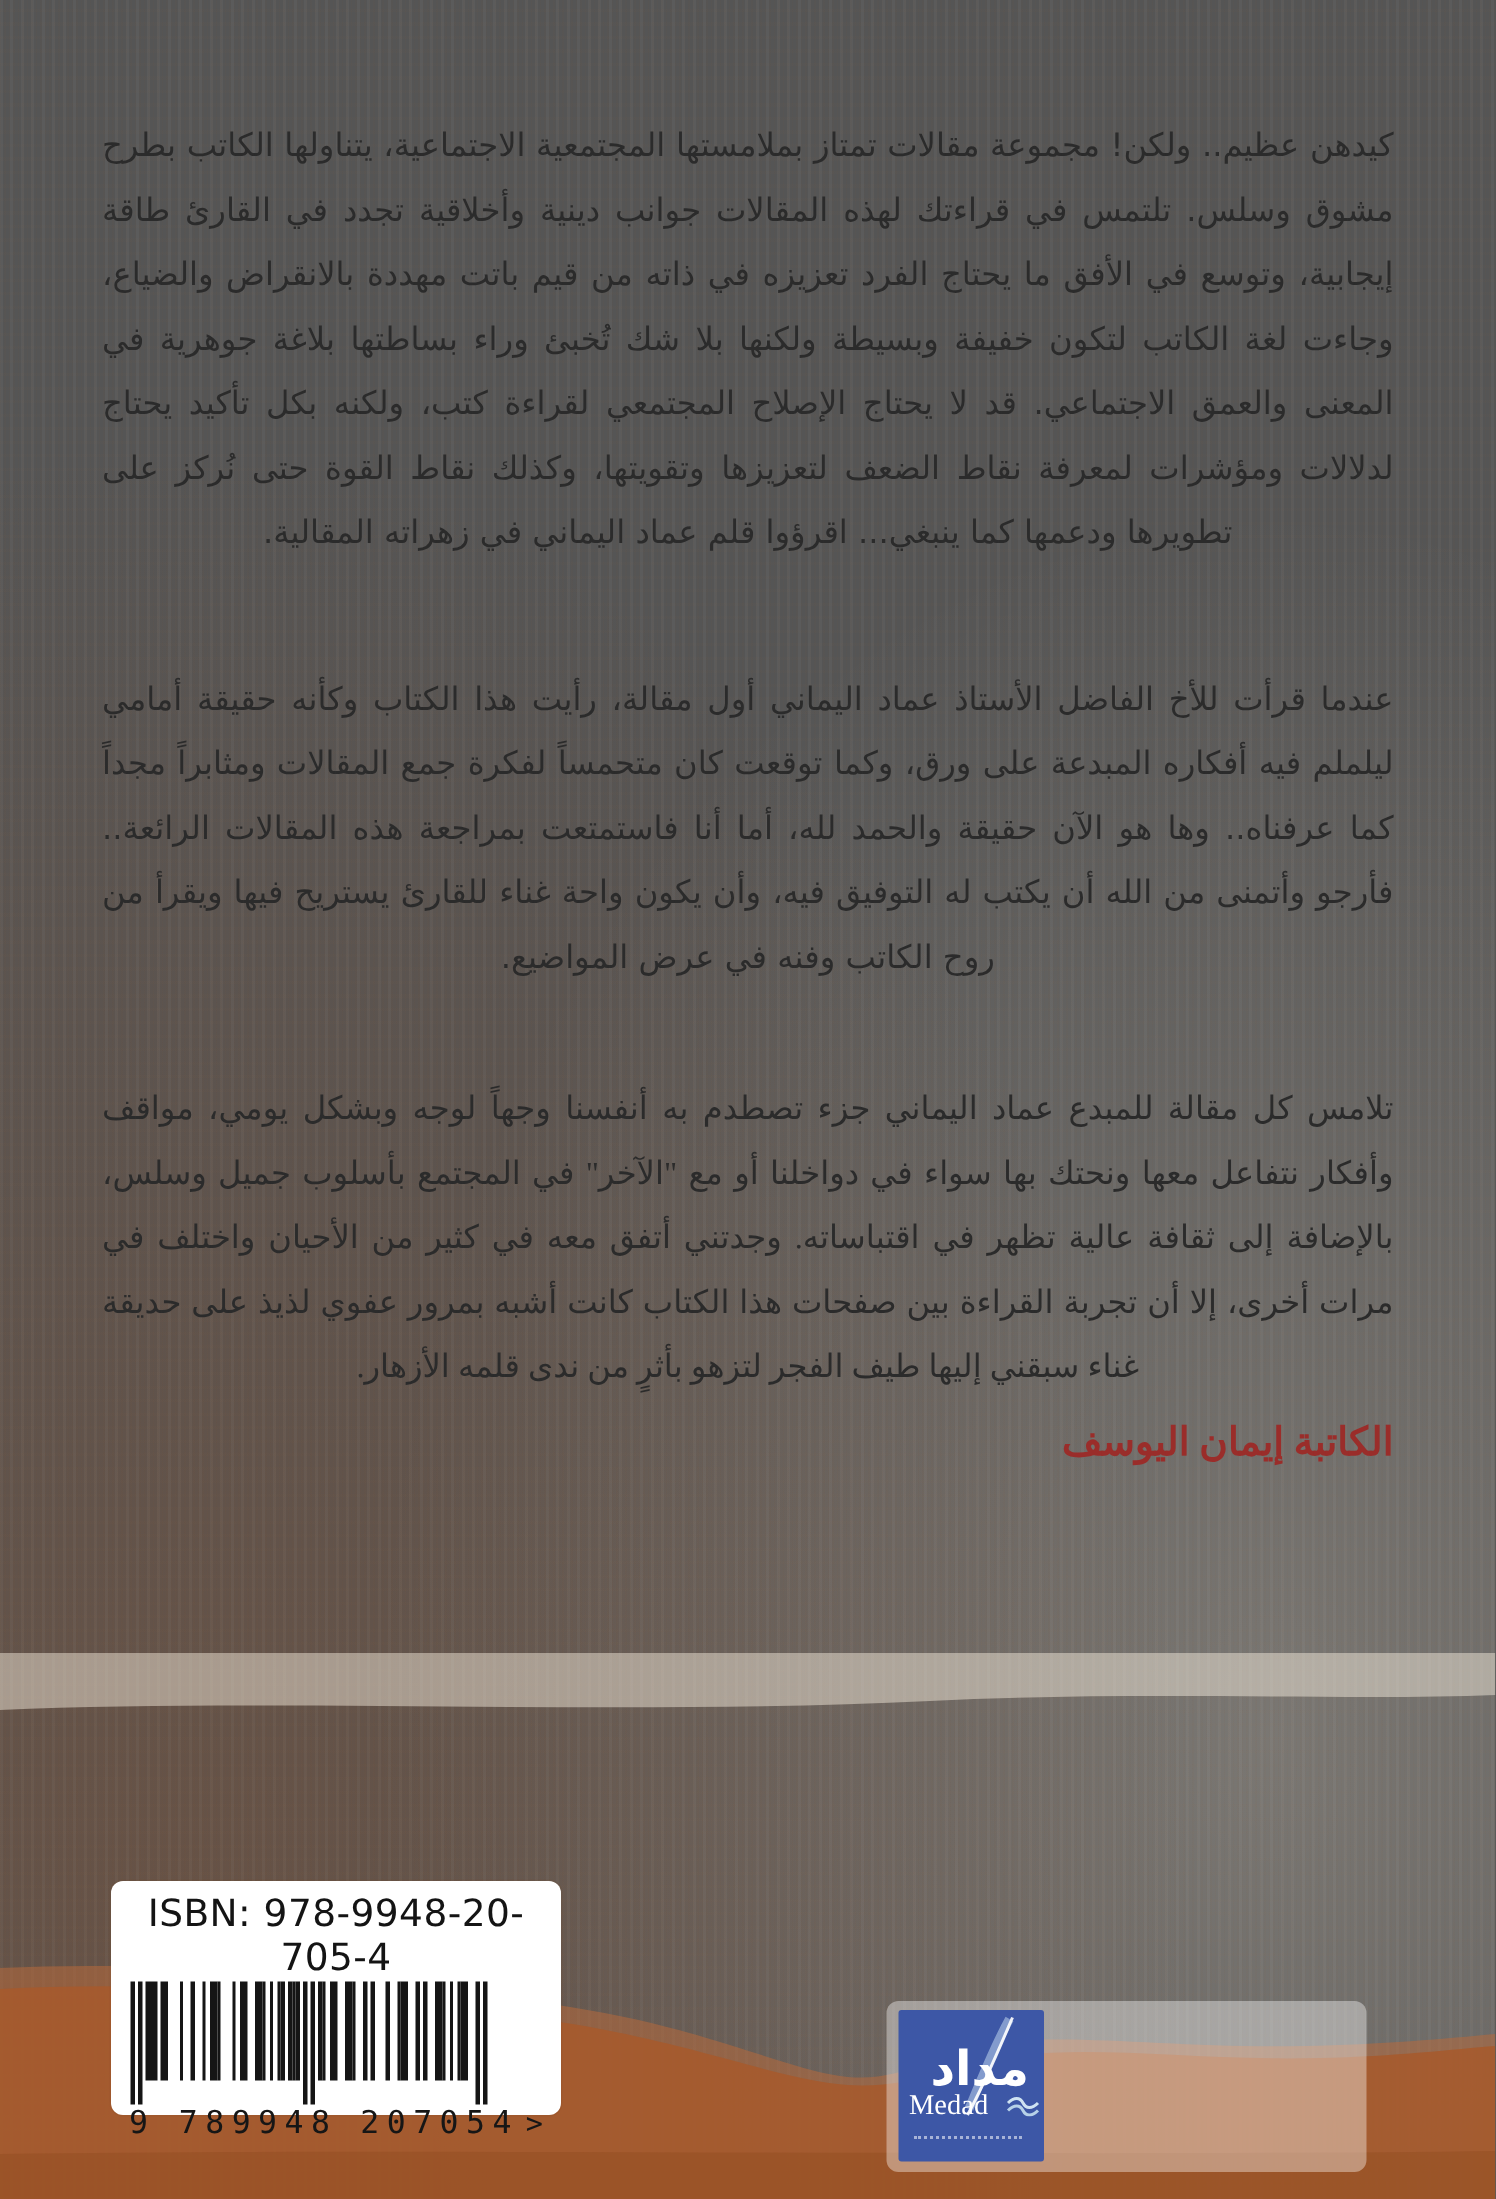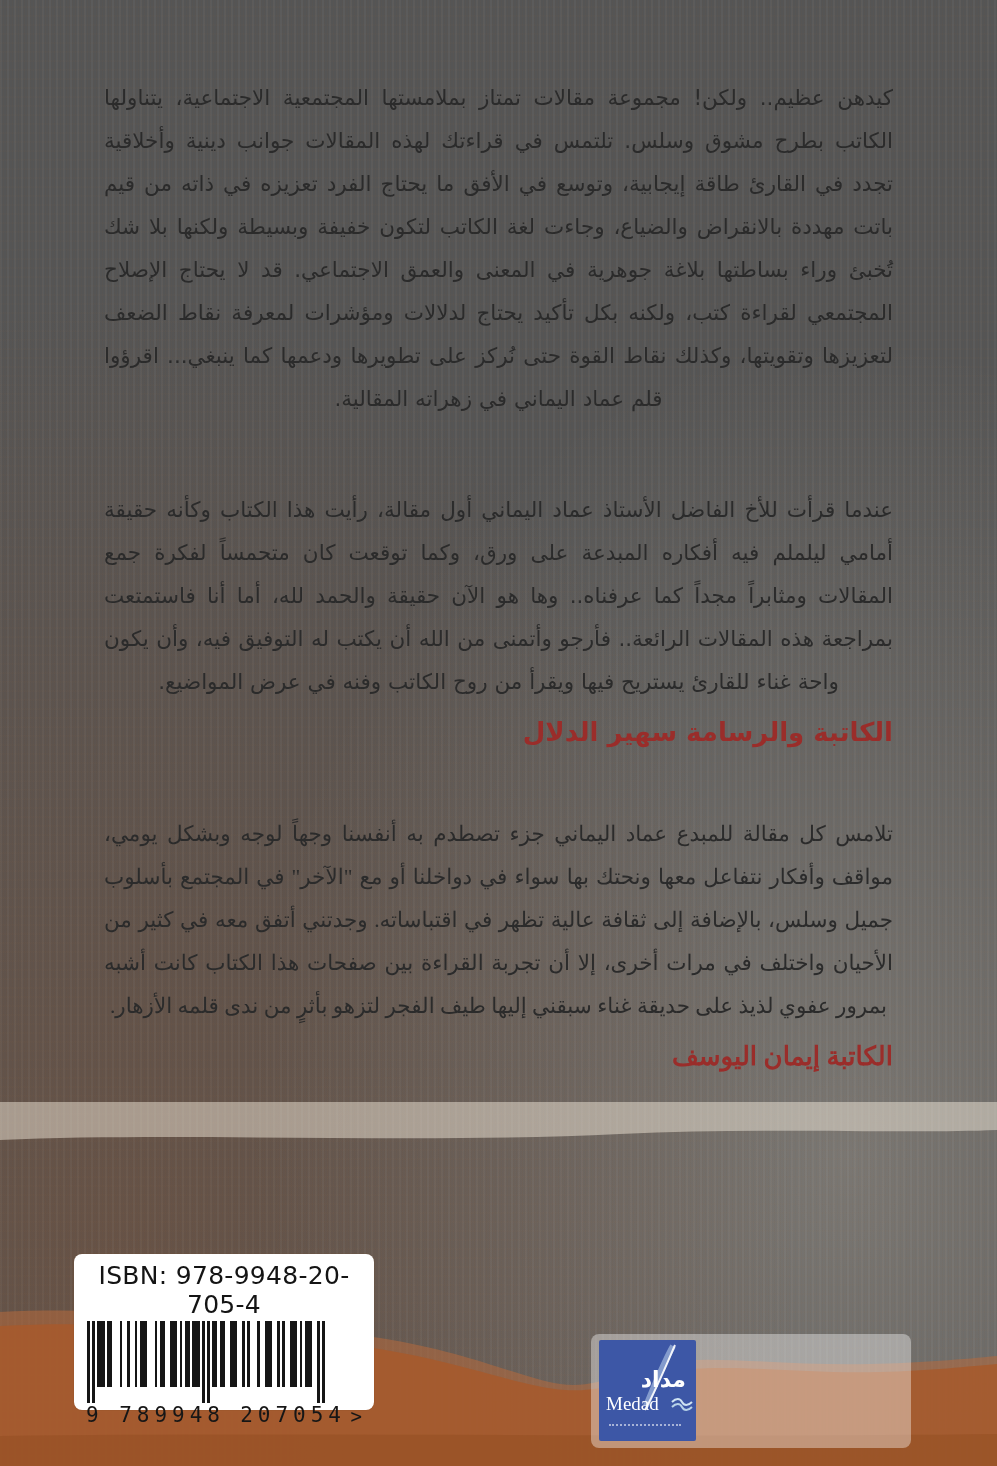--- a/index.html
+++ b/index.html
@@ -38,21 +38,21 @@
       repeating-linear-gradient(0deg, rgba(180,110,50,0.018) 0 2px, transparent 2px 9px),
       radial-gradient(ellipse at 12% 88%, rgba(150,75,30,0.28), rgba(150,75,30,0) 55%),
       radial-gradient(ellipse at 85% 79%, rgba(255,240,220,0.22), rgba(255,240,220,0) 50%);
   }
   .midband,.mountains{position:absolute;left:0;width:997px;pointer-events:none;}
   .midband{top:1102px;height:70px;}
   .mountains{bottom:0;height:180px;}
 
   .content{
     position:absolute;inset:0;
-    padding:0 104px;
+    padding:0 68px;
     direction:rtl;
   }
   .testimonial p{
     margin:0;
     font-size:21.5px;
     line-height:43px;
     text-align:justify;
     text-align-last:center;
     color:var(--text,#2b2b2b);
   }
@@ -111,21 +111,21 @@
     position:absolute;left:8px;top:6px;
     width:97px;height:101px;
     background:var(--medad-blue,#3d57a6);
     border-radius:2px;
     overflow:hidden;
     direction:rtl;
   }
   .medad-logo .quill{position:absolute;inset:0;}
   .logo-ar{
     position:absolute;top:26px;right:10px;
-    color:#ffffff;font-weight:bold;font-size:22px;line-height:27px;
+    color:#ffffff;font-weight:bold;font-size:32px;line-height:27px;
   }
   .logo-en-row{
     position:absolute;left:7px;bottom:26px;
     display:flex;align-items:center;gap:12px;
     direction:ltr;
   }
   .logo-en{color:#ffffff;font-family:"Liberation Serif",serif;font-size:19px;}
   .logo-wave{width:22px;height:14px;}
   .logo-dots{
     position:absolute;left:10px;bottom:15px;width:72px;
@@ -167,21 +167,20 @@
   </svg>
 
   <div class="content">
 
     <div class="testimonial t1">
       <p>كيدهن عظيم.. ولكن! مجموعة مقالات تمتاز بملامستها المجتمعية الاجتماعية، يتناولها الكاتب بطرح مشوق وسلس. تلتمس في قراءتك لهذه المقالات جوانب دينية وأخلاقية تجدد في القارئ طاقة إيجابية، وتوسع في الأفق ما يحتاج الفرد تعزيزه في ذاته من قيم باتت مهددة بالانقراض والضياع، وجاءت لغة الكاتب لتكون خفيفة وبسيطة ولكنها بلا شك تُخبئ وراء بساطتها بلاغة جوهرية في المعنى والعمق الاجتماعي. قد لا يحتاج الإصلاح المجتمعي لقراءة كتب، ولكنه بكل تأكيد يحتاج لدلالات ومؤشرات لمعرفة نقاط الضعف لتعزيزها وتقويتها، وكذلك نقاط القوة حتى نُركز على تطويرها ودعمها كما ينبغي... اقرؤوا قلم عماد اليماني في زهراته المقالية.</p>
     </div>
 
     <div class="testimonial t2">
       <p>عندما قرأت للأخ الفاضل الأستاذ عماد اليماني أول مقالة، رأيت هذا الكتاب وكأنه حقيقة أمامي ليلملم فيه أفكاره المبدعة على ورق، وكما توقعت كان متحمساً لفكرة جمع المقالات ومثابراً مجداً كما عرفناه.. وها هو الآن حقيقة والحمد لله، أما أنا فاستمتعت بمراجعة هذه المقالات الرائعة.. فأرجو وأتمنى من الله أن يكتب له التوفيق فيه، وأن يكون واحة غناء للقارئ يستريح فيها ويقرأ من روح الكاتب وفنه في عرض المواضيع.</p>
-      <div class="author">الكاتبة والرسامة سهير الدلال</div>
     </div>
 
     <div class="testimonial t3">
       <p>تلامس كل مقالة للمبدع عماد اليماني جزء تصطدم به أنفسنا وجهاً لوجه وبشكل يومي، مواقف وأفكار نتفاعل معها ونحتك بها سواء في دواخلنا أو مع "الآخر" في المجتمع بأسلوب جميل وسلس، بالإضافة إلى ثقافة عالية تظهر في اقتباساته. وجدتني أتفق معه في كثير من الأحيان واختلف في مرات أخرى، إلا أن تجربة القراءة بين صفحات هذا الكتاب كانت أشبه بمرور عفوي لذيذ على حديقة غناء سبقني إليها طيف الفجر لتزهو بأثرٍ من ندى قلمه الأزهار.</p>
       <div class="author">الكاتبة إيمان اليوسف</div>
     </div>
 
   </div>
 
   <div class="isbn-box">

